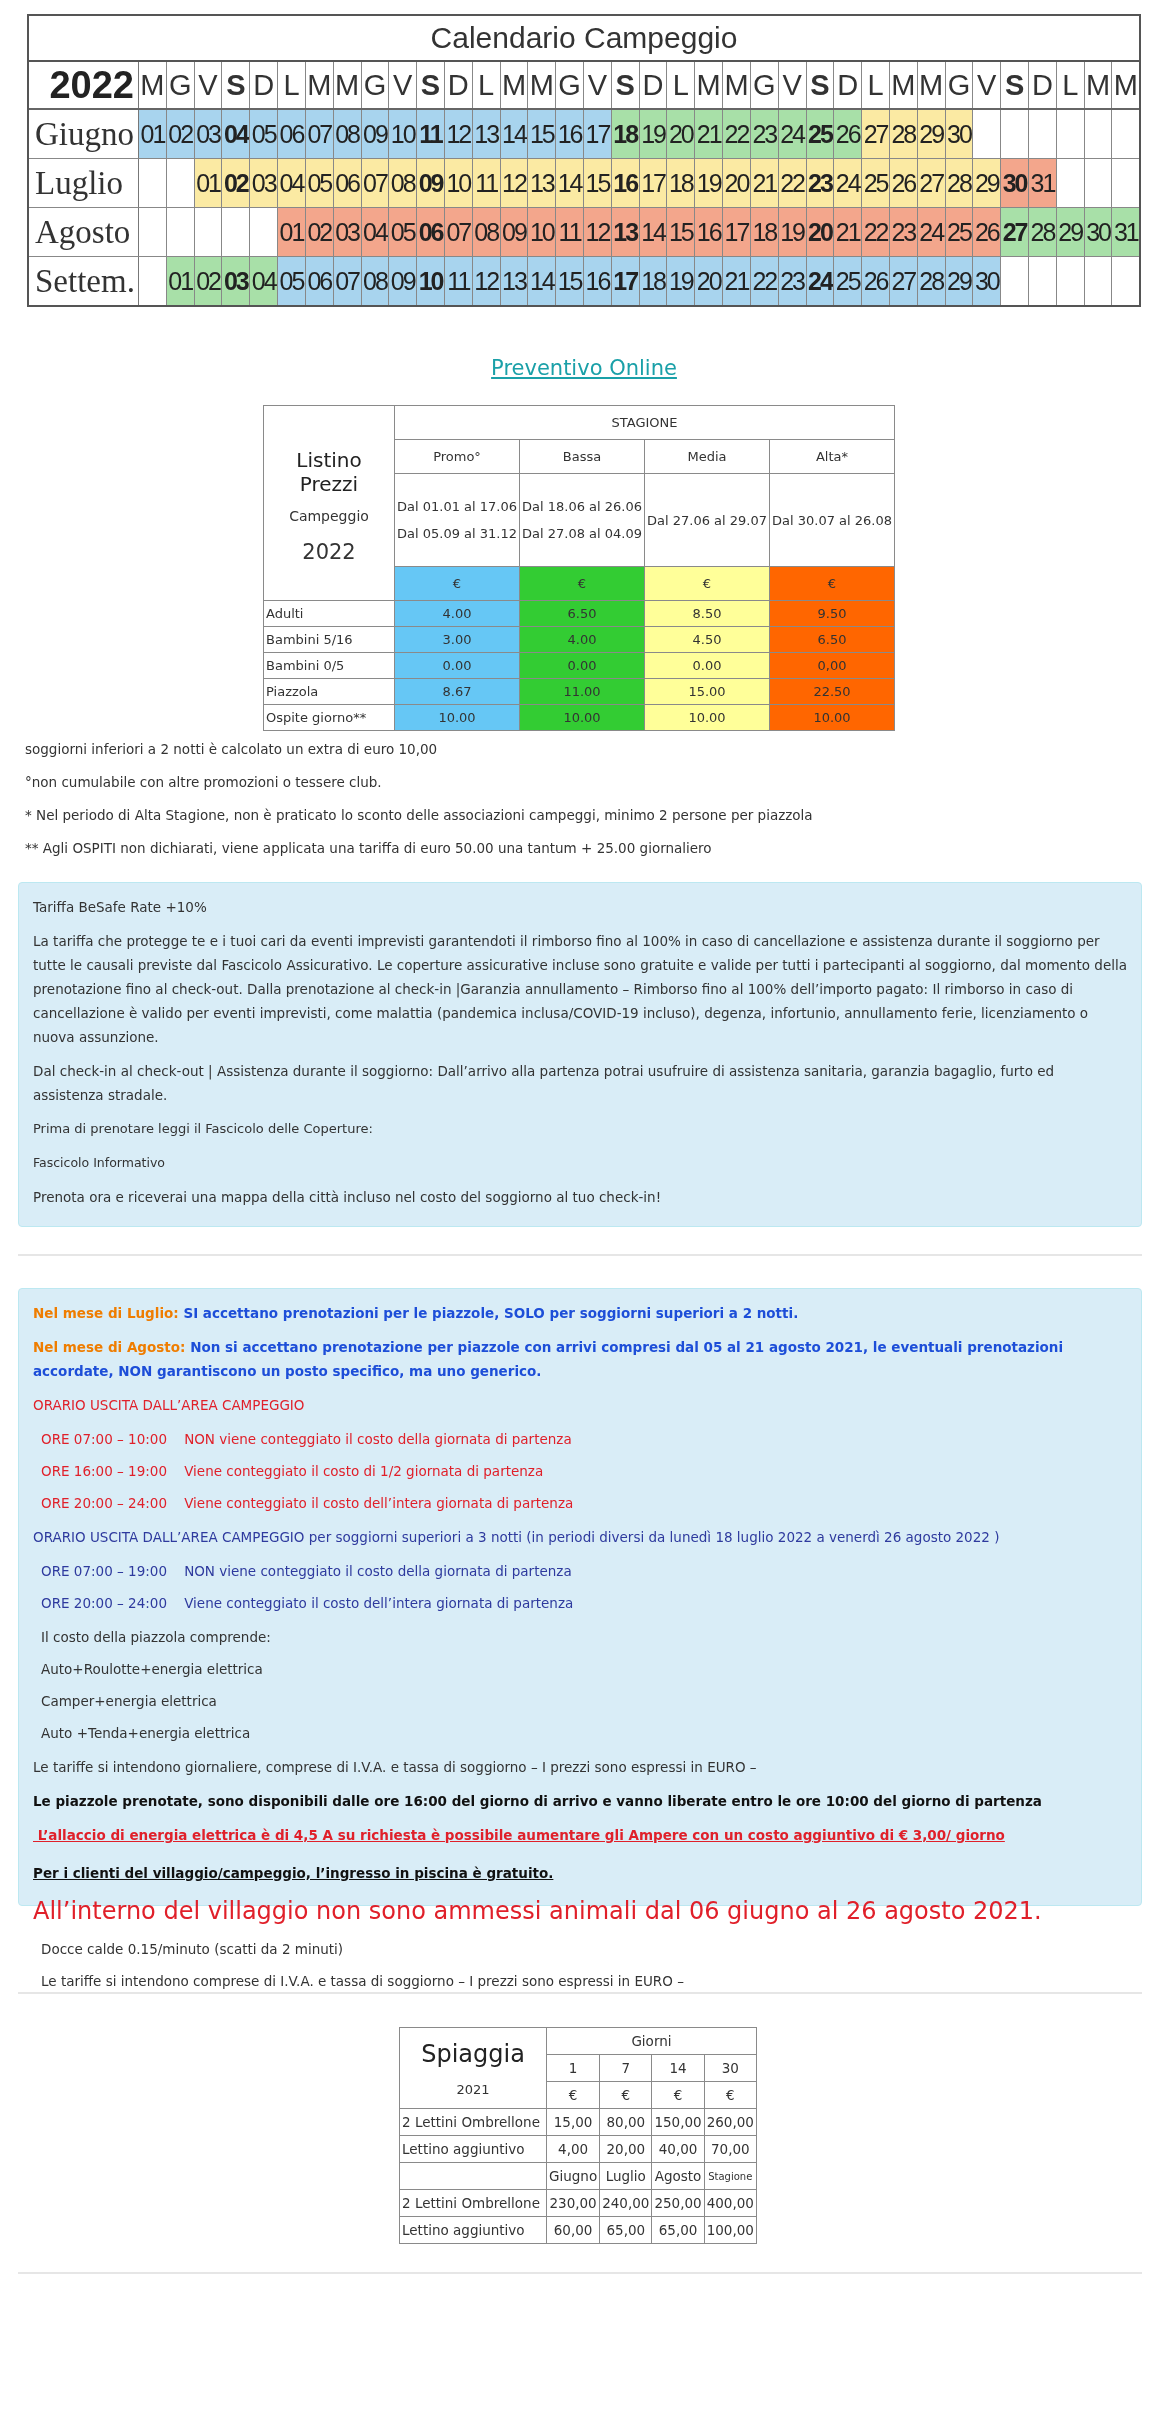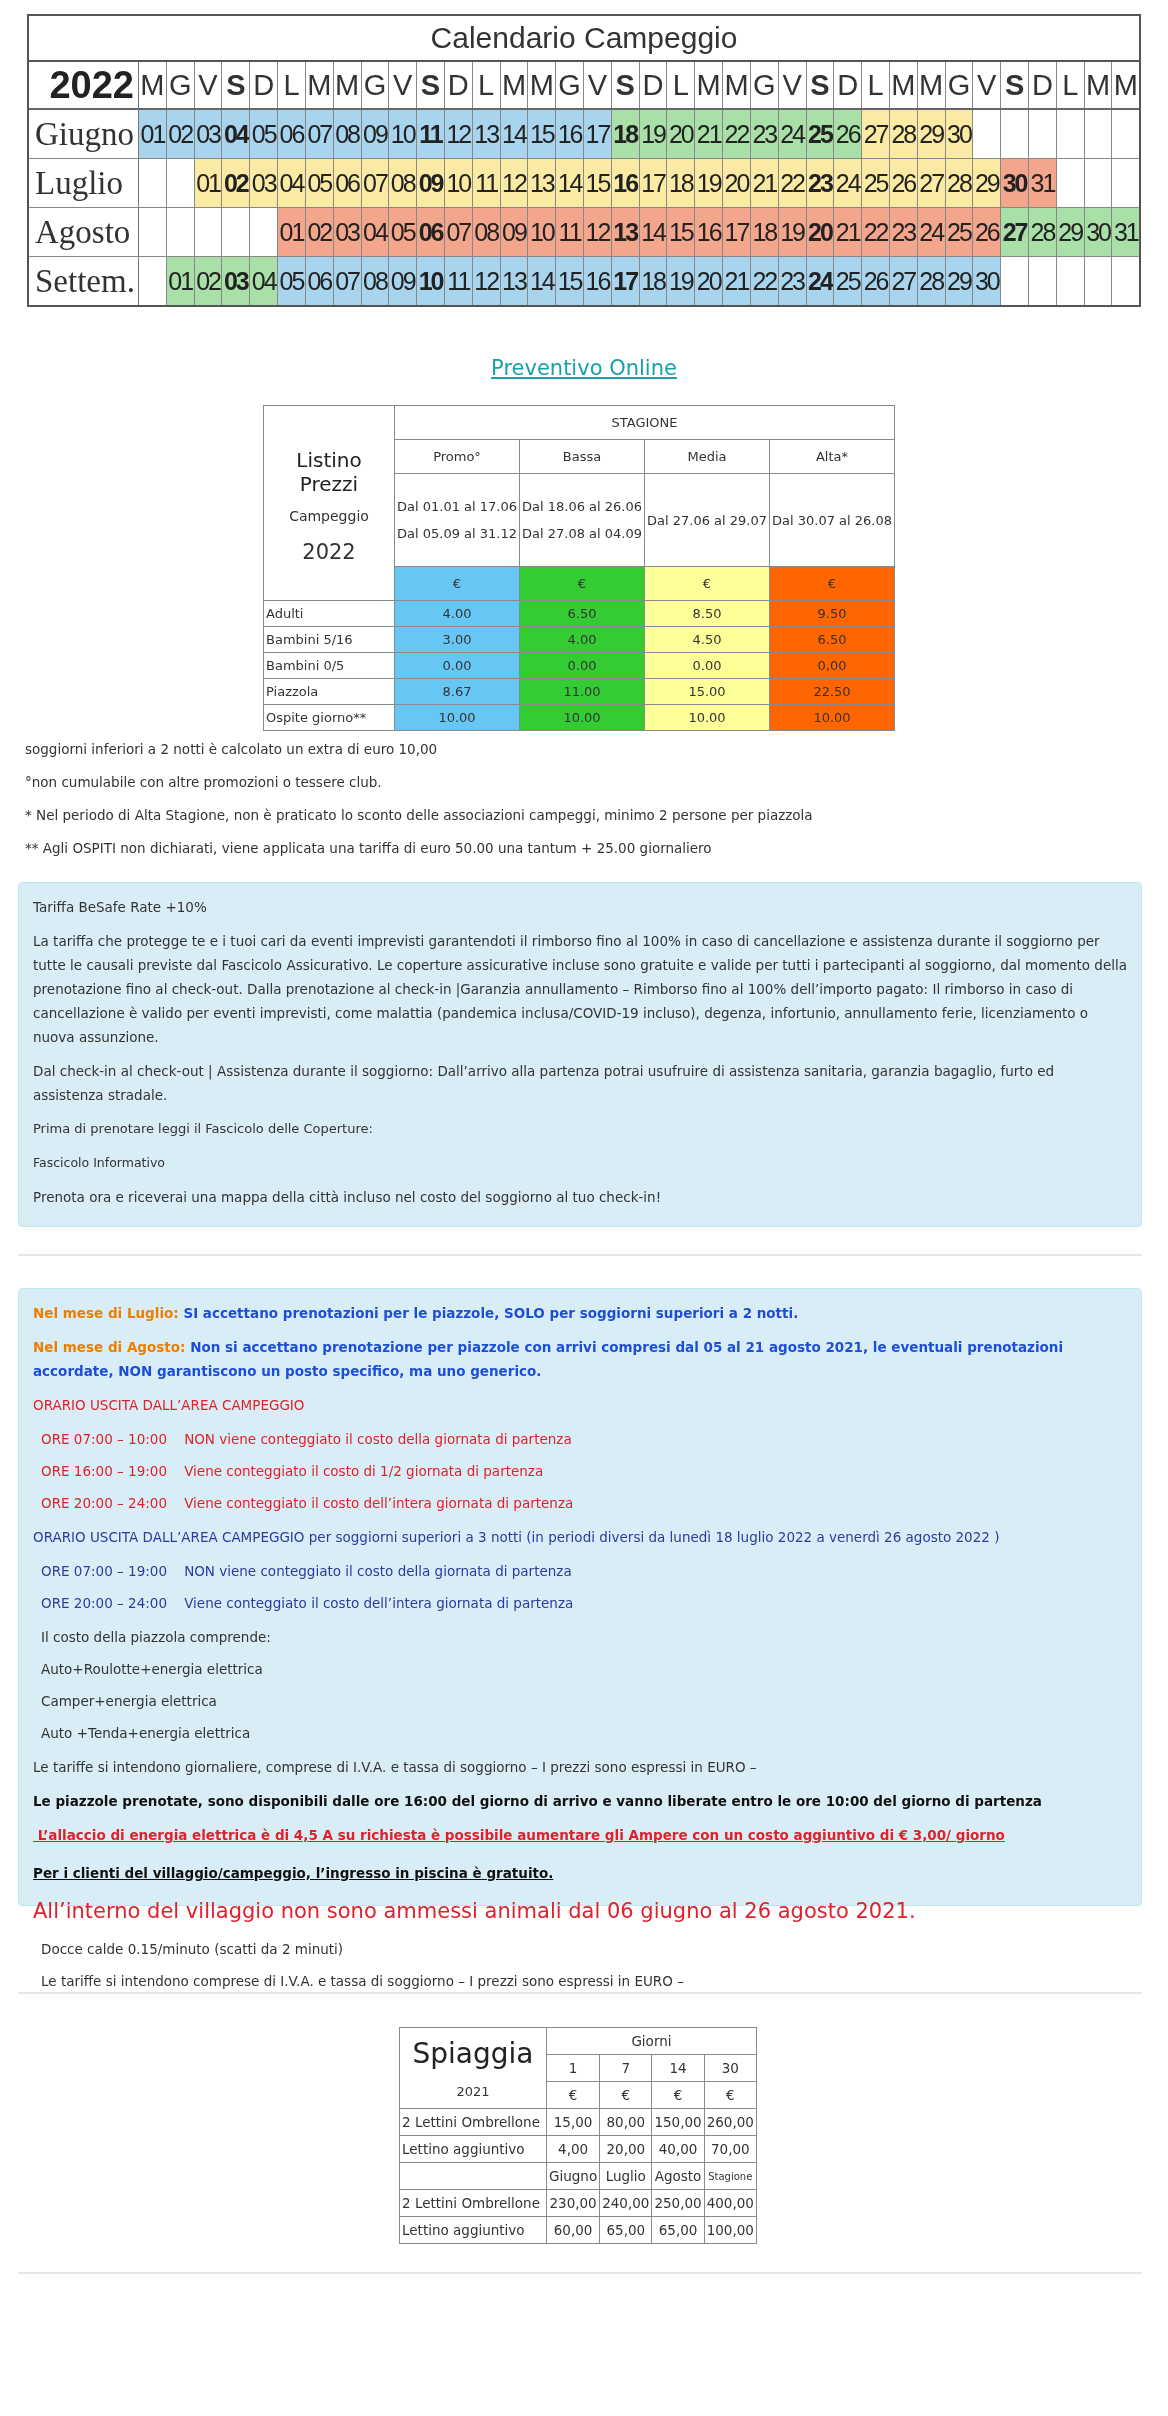--- a/index.html
+++ b/index.html
@@ -48,28 +48,28 @@
   .box2 { top: 1288px; height: 618px; }
   .divider { position: absolute; left: 18px; width: 1124px; height: 2px; background: #e6e6e6; }
 
   .orange { color: #ef7d00; font-weight: bold; }
   .purple { color: #1d4ed8; font-weight: bold; }
   .red { color: #e0202a; }
   .navy { color: #2e3a9e; }
   .black-bold { color: #111; font-weight: bold; }
   .red-u { color: #e0202a; font-weight: bold; text-decoration: underline; }
   .black-u { color: #111; font-weight: bold; text-decoration: underline; }
-  .big-red { color: #e0202a; font-size: 21px; }
+  .big-red { color: #e0202a; font-size: 24px; }
   .lines p { margin: 8px; }
 
   
   .beach { position: absolute; left: 399px; top: 2027px; border-collapse: collapse; font-family: "DejaVu Sans", sans-serif; font-size: 13.5px; color: #333; }
   .beach td { border: 1px solid #8a8a8a; height: 26px; text-align: center; padding: 0 2px; white-space: nowrap; }
   .beach td.left { text-align: left; }
-  .beach .sp-title { font-size: 28px; color: #222; display: block; }
+  .beach .sp-title { font-size: 24px; color: #222; display: block; }
   .beach .sp-year { font-size: 13px; display: block; margin-top: 14px; }
   .beach .small { font-size: 10px; }
 </style>
 </head>
 <body>
 
 <div class="cal">
   <div class="cal-title">Calendario Campeggio</div>
   <div class="cal-row head">
     <div class="cal-label">2022</div>

